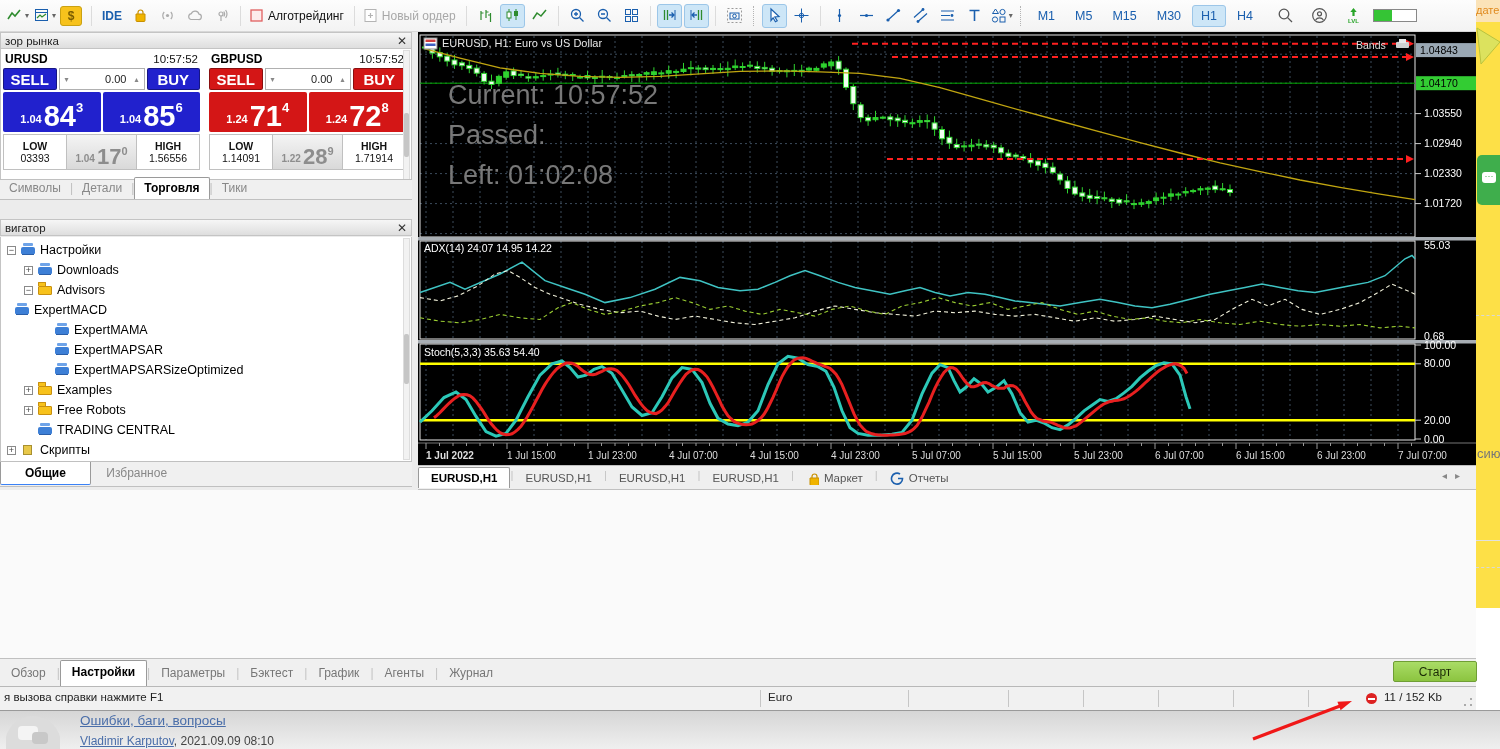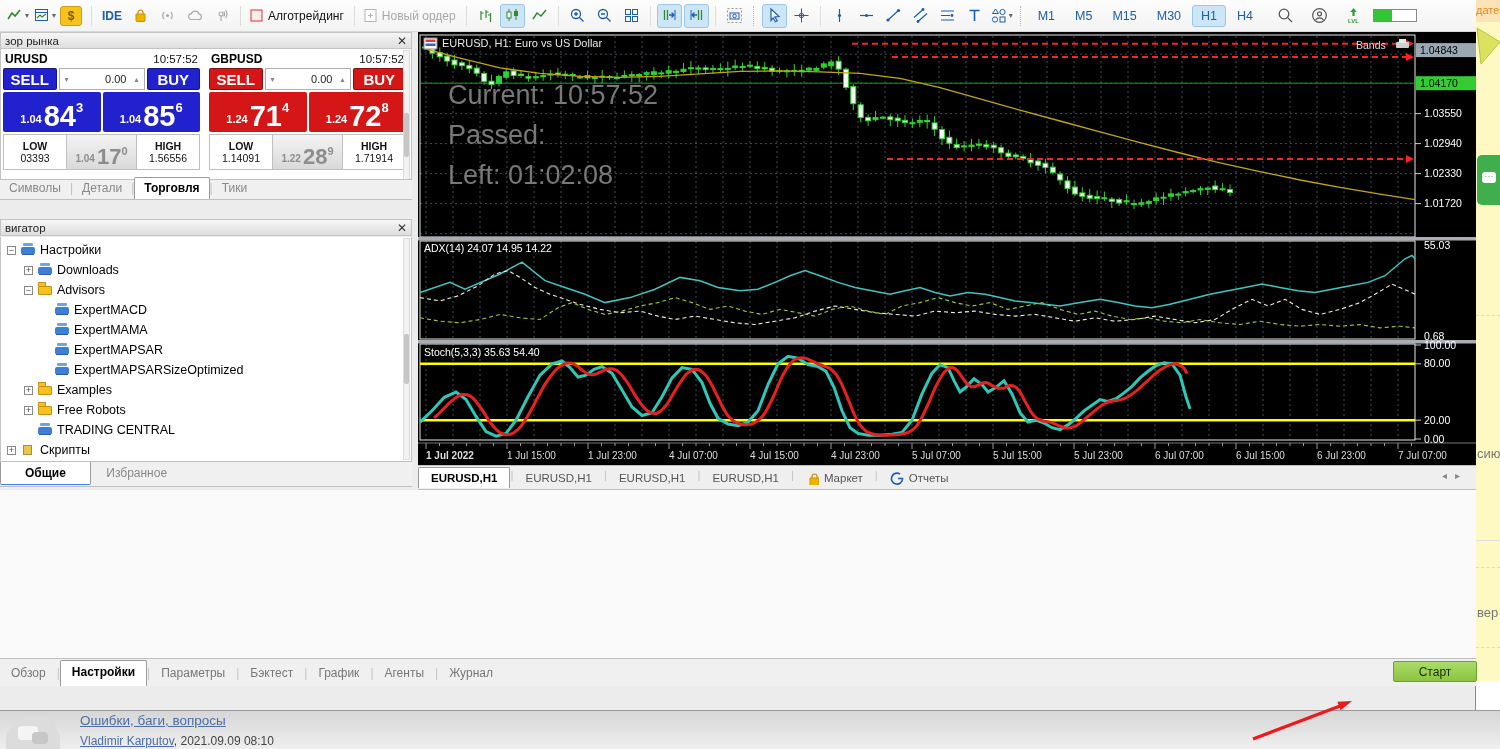--- a/index.html
+++ b/index.html
@@ -1,20 +1,20 @@
 <!DOCTYPE html>
 <html><head>
 <meta charset="utf-8">
 <style>
   *{box-sizing:border-box;margin:0;padding:0}
   html,body{width:1500px;height:749px;overflow:hidden}
   body{position:relative;font-family:"Liberation Sans",sans-serif;background:#fff;font-size:12px}
   .abs{position:absolute}
   
-  #bg-right{left:1476px;top:0;width:24px;height:681px;background:#fef9c3;overflow:hidden}
+  #bg-right{left:1476px;top:0;width:24px;height:608px;background:#fde047;overflow:hidden}
   #bg-bottom{left:0;top:710px;width:1500px;height:39px;background:linear-gradient(#d6d6d6,#efefef);border-top:1px solid #9a9a9a}
   #bg-bottom a{color:#4a6ea9;font-size:13.5px;text-decoration:underline}
   
   #mt5{left:0;top:0;width:1476px;height:710px;background:#ececec;border-right:1px solid #8a8a8a}
   
   #toolbar{left:0;top:0;width:1476px;height:32px;background:linear-gradient(#fdfdfd,#f3f3f3);border-bottom:1px solid #d8d8d8;display:flex;align-items:center;padding:0 4px}
   .titem{height:24px;min-width:25px;display:flex;align-items:center;justify-content:center;margin:0 1px;border-radius:3px;border:1px solid transparent;color:#444;font-size:12px;cursor:default}
   .titem.active{background:#cde6f7;border-color:#9cc6e8}
   .titem.disabled{color:#a8a8a8}
   .titem .lbl{padding:0 3px;white-space:nowrap}
@@ -465,21 +465,21 @@
           </span>
           <span>Downloads</span>
         </div>
         <div class="trow" style="padding-left:23px">
           <span class="texp">−</span>
           <span class="tico">
             <span class="folder" style="display:block"></span>
           </span>
           <span>Advisors</span>
         </div>
-        <div class="trow" style="padding-left:40px">
+        <div class="trow" style="">
           <span class="texp none"></span>
           <span class="tico">
             <span class="cap" style="display:block"></span>
           </span>
           <span>ExpertMACD</span>
         </div>
         <div class="trow" style="padding-left:40px">
           <span class="texp none"></span>
           <span class="tico">
             <span class="cap" style="display:block"></span>
@@ -1087,18 +1087,34 @@
       <span class="tab">Бэктест</span>
       <span class="tsepl">|</span>
       <span class="tab">График</span>
       <span class="tsepl">|</span>
       <span class="tab">Агенты</span>
       <span class="tsepl">|</span>
       <span class="tab">Журнал</span>
     </div>
   <div id="start-btn">Старт</div>
 
+  <div id="statusbar" class="abs">
+    <div class="abs" style="left:4px;top:4px">я вызова справки нажмите F1</div>
+    <div class="sbdiv" style="left:760px"></div>
+    <div class="abs" style="left:768px;top:4px">Euro</div>
+    <div class="sbdiv" style="left:908px"></div>
+    <div class="sbdiv" style="left:1008px"></div>
+    <div class="sbdiv" style="left:1083px"></div>
+    <div class="sbdiv" style="left:1158px"></div>
+    <div class="sbdiv" style="left:1233px"></div>
+    <div class="sbdiv" style="left:1308px"></div>
+    <div class="abs" style="left:1366px;top:6px;width:11px;height:11px;border-radius:50%;background:#dd2222">
+      <div style="position:absolute;left:2px;top:4.5px;width:7px;height:2px;background:#fff"></div>
+    </div>
+    <div class="abs" style="left:1384px;top:4px">11 / 152 Kb</div>
+    <div class="grip"></div>
+  </div>
 </div>
 
 <svg id="annot" class="abs">
   <line x1="1253" y1="739" x2="1340" y2="706" stroke="#f01818" stroke-width="3.2"></line>
   <polygon points="1352,701 1340.6,710.2 1337.4,701.8" fill="#f01818"></polygon>
 </svg>
 
 </body></html>

